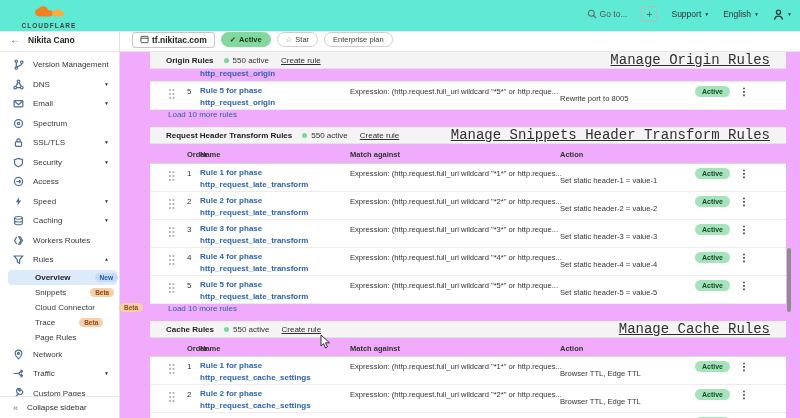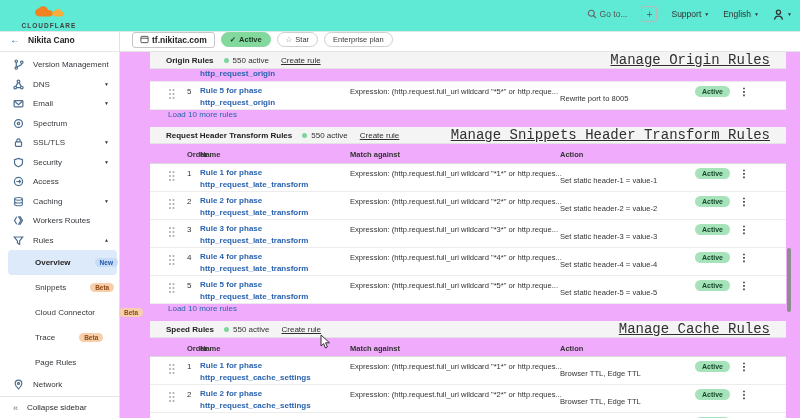--- a/index.html
+++ b/index.html
@@ -32,21 +32,21 @@
     border-right:1px solid #e2e2e2; z-index:20; }
   #sidebar-header { height:24px; border-bottom:1px solid #e6e6e6; display:flex; align-items:center;
     padding-left:10px; gap:8px; }
   #back-arrow { color:#2c62b0; font-size:10px; }
   #account-name { font-size:8.5px; font-weight:bold; color:#222; }
   #side-items { padding-top:3px; }
   .side-item { height:19.5px; display:flex; align-items:center; padding-left:13px; position:relative; cursor:pointer; }
   .side-item .icn { width:11px; height:11px; margin-right:9px; flex:0 0 11px; }
   .side-item .lbl { font-size:8px; color:#33373c; white-space:nowrap; }
   .side-item .caret { position:absolute; right:10px; }
-  .sub-item { height:25px; display:flex; align-items:center; padding-left:35px; position:relative; cursor:pointer;gap:20px; }
+  .sub-item { height:15px; display:flex; align-items:center; padding-left:35px; position:relative; cursor:pointer;gap:20px; }
   .sub-item .lbl { font-size:8px; color:#33373c; white-space:nowrap; }
   .sub-item.selected { background:#ddeafa; border-radius:4px; margin:0 2px 0 8px; padding-left:27px; }
   .sub-item.selected .lbl { font-weight:bold; color:#1d1d1d; }
   .mini-badge { font-size:6.5px; border-radius:7px; padding:1px 5px; margin-left:4px; font-weight:bold; }
   .badge-new { background:#c7dcf8; color:#1f57a8; }
   .badge-beta { background:#f7cfab; color:#8f4a15; }
   #collapse-row { position:absolute; left:0; bottom:0; width:119px; height:22px; border-top:1px solid #e5e5e5;
     display:flex; align-items:center; padding-left:13px; gap:9px; background:#fff; cursor:pointer; }
   #collapse-row .chev { color:#5b7causesteel; color:#5b7a99; font-size:9px; }
   #collapse-row .lbl { font-size:8px; color:#2c2c2c; }
@@ -204,20 +204,27 @@
       <span class="caret">▼</span>
     </div>
     <div class="side-item">
       <svg class="icn" viewBox="0 0 10 10" fill="none" stroke="#4d6e91" stroke-width="1.1">
           <circle cx="5" cy="5" r="3.7"></circle>
           <path d="M3 5h3.6 M5.4 3.6L6.8 5 5.4 6.4"></path>
         </svg>
       <span class="lbl">Access</span>
     </div>
     <div class="side-item">
+      <svg class="icn" viewBox="0 0 10 10">
+          <path d="M5.6 1L2.6 5.6h2L3.9 9l3.5-4.8h-2z" fill="#4d6e91"></path>
+        </svg>
+      <span class="lbl">Speed</span>
+      <span class="caret">▼</span>
+    </div>
+    <div class="side-item">
       <svg class="icn" viewBox="0 0 10 10" fill="none" stroke="#4d6e91" stroke-width="1">
           <ellipse cx="5" cy="2.6" rx="3.5" ry="1.3"></ellipse>
           <path d="M1.5 2.6v4.8c0 .8 1.6 1.4 3.5 1.4s3.5-.6 3.5-1.4V2.6 M1.5 5c0 .8 1.6 1.4 3.5 1.4S8.5 5.8 8.5 5"></path>
         </svg>
       <span class="lbl">Caching</span>
       <span class="caret">▼</span>
     </div>
     <div class="side-item">
       <svg class="icn" viewBox="0 0 10 10" fill="none" stroke="#4d6e91" stroke-width="1.1">
           <path d="M3.4 1.6L1.4 5l2 3.4 M5.2 1.6h1.4l2 3.4-2 3.4H5.2l2-3.4z"></path>
@@ -417,21 +424,21 @@
       <span class="c-match">Expression: (http.request.full_uri wildcard "*5*" or http.reque...</span>
       <span class="c-action">Set static header-5 = value-5</span>
       <span class="c-badge">Active</span>
       <span class="c-kebab">⋮</span>
     </div>
     <div class="load-more">
       <a>Load 10 more rules</a>
     </div>
 
     <div class="section-band">
-      <span class="sec-title">Speed Rules</span>
+      <span class="sec-title">Cache Rules</span>
       <span class="dot"></span>
       <span class="sec-count">550 active</span>
       <span class="sec-create">Create rule</span>
       <span class="sec-manage">Manage Cache Rules</span>
     </div>
     <div class="col-header" style="height:19px;">
       <span style="left:37px">Order</span>
       <span style="left:50px">Name</span>
       <span style="left:200px">Match against</span>
       <span style="left:410px">Action</span>

